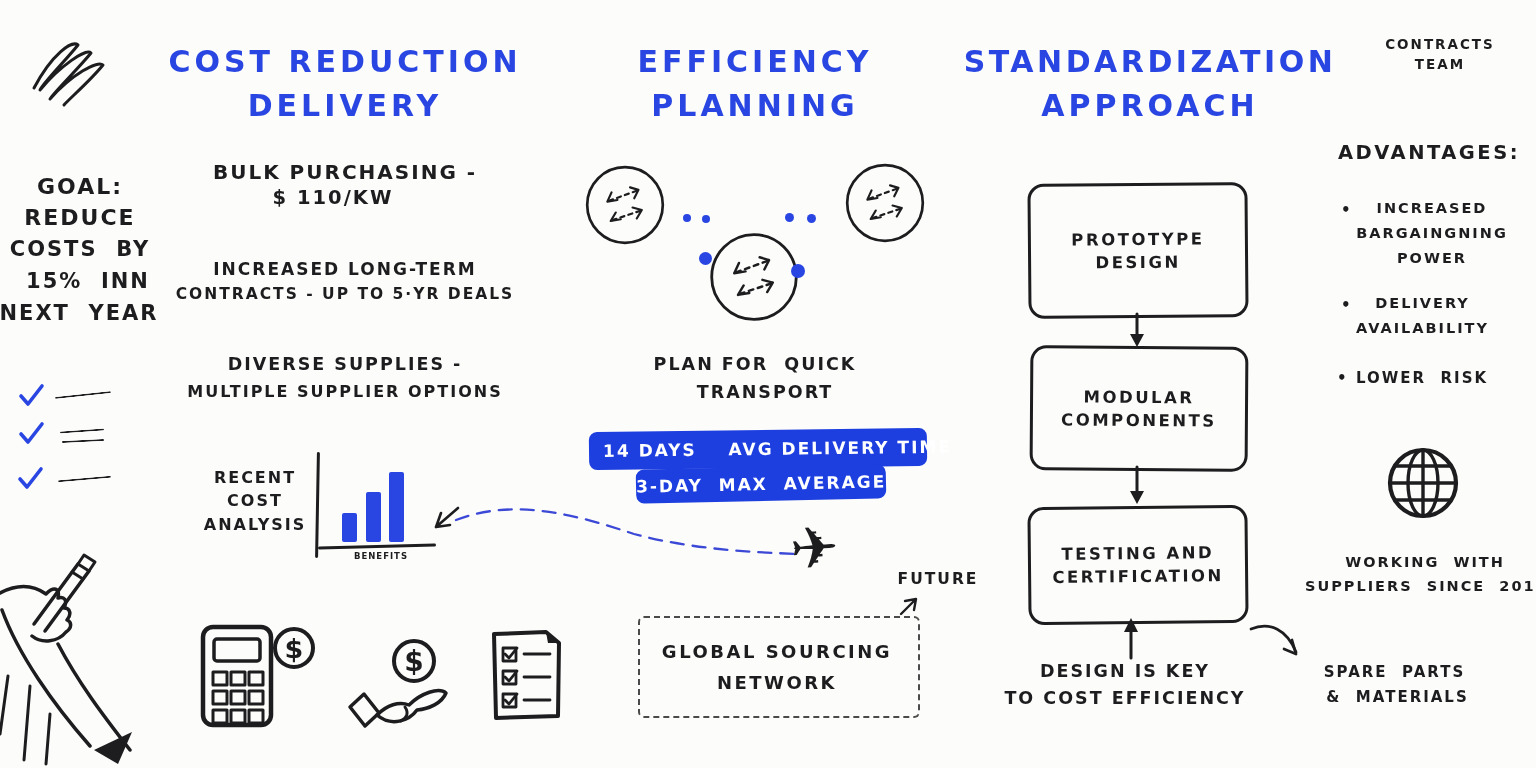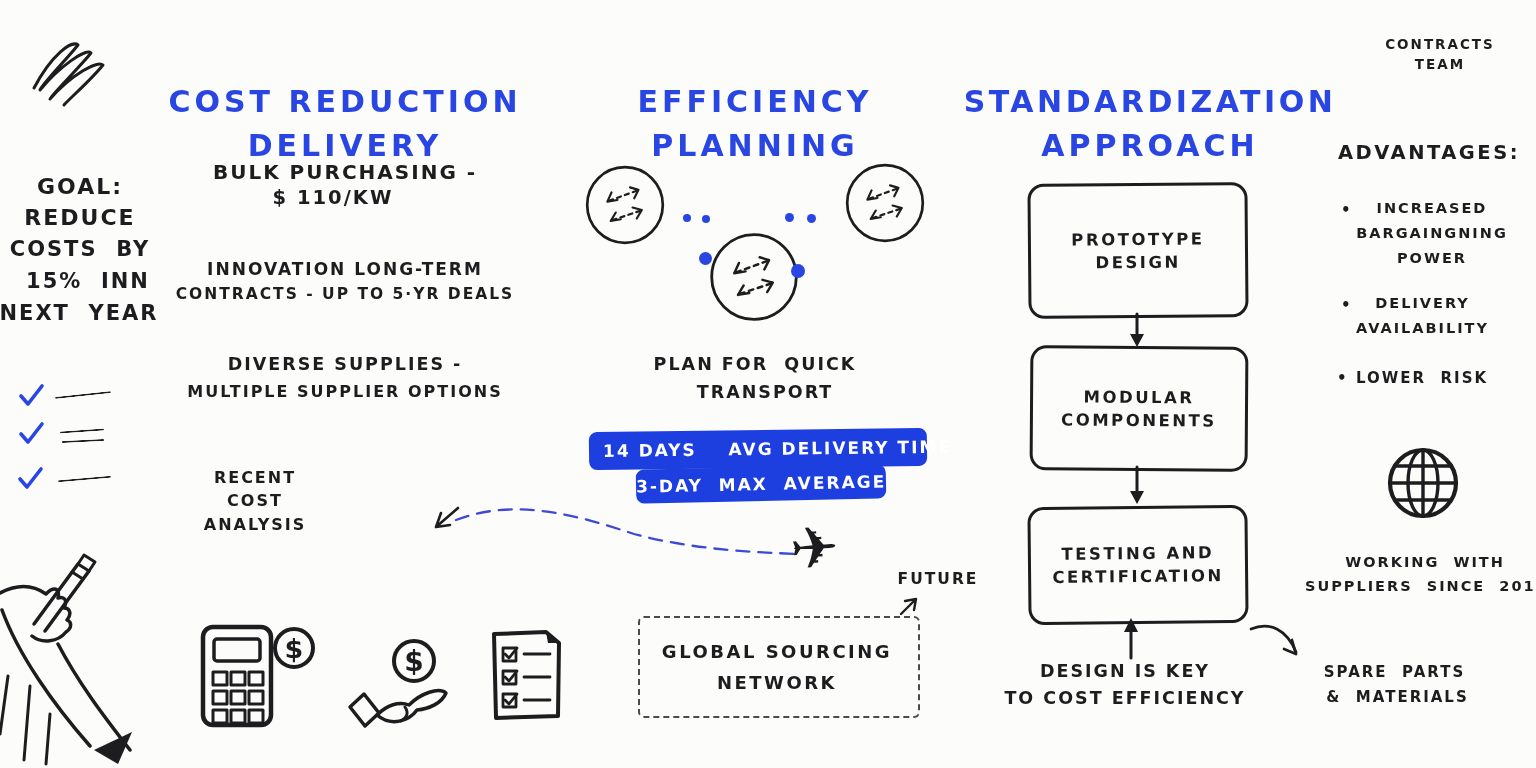--- a/index.html
+++ b/index.html
@@ -5,21 +5,21 @@
   html,body{margin:0;padding:0;background:#e8e8e8;}
   .canvas{
     position:relative;width:1536px;height:768px;margin:0 auto;
     background:#fcfcfa;overflow:hidden;
     font-family:"DejaVu Sans","Liberation Sans",sans-serif;
     color:#1d1d1f;
     --ink:#1d1d1f;--blue:#2946e3;--banner:#1d3fe0;
   }
   .t{position:absolute;font-weight:700;letter-spacing:2px;white-space:pre;line-height:1.2;}
   .c{text-align:center;}
-  .blue{color:var(--blue);margin-top:40px;}
+  .blue{color:var(--blue);}
   .h{font-size:30px;letter-spacing:4px;font-weight:800;}
   svg{position:absolute;overflow:visible;}
   .stroke{fill:none;stroke:var(--ink);stroke-linecap:round;stroke-linejoin:round;}
   .bstroke{fill:none;stroke:var(--blue);stroke-linecap:round;stroke-linejoin:round;}
   .dot{position:absolute;border-radius:50%;background:var(--blue);}
   .line{position:absolute;border-top:2.6px solid var(--ink);border-radius:2px;}
   .banner{position:absolute;background:var(--banner);color:#fff;border-radius:8px;
           font-weight:700;white-space:pre;letter-spacing:2px;}
   .chartbox{position:absolute;left:316px;top:452px;width:132px;height:108px;}
   .vaxis{position:absolute;left:0;top:0;width:3px;height:106px;background:var(--ink);transform:rotate(1deg);border-radius:2px;}
@@ -67,30 +67,38 @@
     <path d="M96,236 L134,218 L120,250 Z" fill="#1d1d1f"></path>
     <path class="stroke" stroke-width="3" d="M10,162 L2,220 M32,172 L26,246 M52,200 L48,250"></path>
   </svg>
 
   <div class="t h blue c" style="left:165px;top:44px;width:360px">COST REDUCTION</div>
   <div class="t h blue c" style="left:165px;top:88px;width:360px">DELIVERY</div>
 
   <div class="t c" style="left:180px;top:160px;width:330px;font-size:20px">BULK PURCHASING -</div>
   <div class="t c" style="left:168px;top:186px;width:330px;font-size:19.5px">$ 110/KW</div>
 
-  <div class="t c" style="left:165px;top:259px;width:360px;font-size:17px">INNOVATION LONG-TERM</div>
+  <div class="t c" style="left:165px;top:259px;width:360px;font-size:17px">INCREASED LONG-TERM</div>
   <div class="t c" style="left:160px;top:285px;width:370px;font-size:15.5px">CONTRACTS - UP TO 5·YR DEALS</div>
 
   <div class="t c" style="left:165px;top:354px;width:360px;font-size:17.5px">DIVERSE SUPPLIES -</div>
   <div class="t c" style="left:160px;top:382px;width:370px;font-size:16px">MULTIPLE SUPPLIER OPTIONS</div>
 
   <div class="t c" style="left:200px;top:468px;width:110px;font-size:16px">RECENT</div>
   <div class="t c" style="left:200px;top:491px;width:110px;font-size:16px">COST</div>
   <div class="t c" style="left:200px;top:515px;width:110px;font-size:16px">ANALYSIS</div>
 
+  <div class="chartbox">
+    <div class="vaxis"></div>
+    <div class="haxis"></div>
+    <div class="bar" style="left: 26px; height: 29px; background: rgb(41, 70, 227);"></div>
+    <div class="bar" style="left: 50px; height: 50px; background: rgb(41, 70, 227);"></div>
+    <div class="bar" style="left: 73px; height: 70px; background: rgb(41, 70, 227);"></div>
+    <div class="t c" style="left:30px;top:99px;width:70px;font-size:8.5px;letter-spacing:1px">BENEFITS</div>
+  </div>
 
   <svg style="left:200px;top:624px" width="74" height="104" viewBox="0 0 74 104">
     <rect class="stroke" stroke-width="4.5" x="3" y="3" width="68" height="98" rx="10"></rect>
     <rect class="stroke" stroke-width="3.5" x="14" y="15" width="46" height="22" rx="3"></rect>
     <g class="stroke" stroke-width="3">
       <rect x="13" y="48" width="14" height="13"></rect>
         <rect x="31" y="48" width="14" height="13"></rect>
         <rect x="49" y="48" width="14" height="13"></rect>
       <rect x="13" y="67" width="14" height="13"></rect>
         <rect x="31" y="67" width="14" height="13"></rect>

